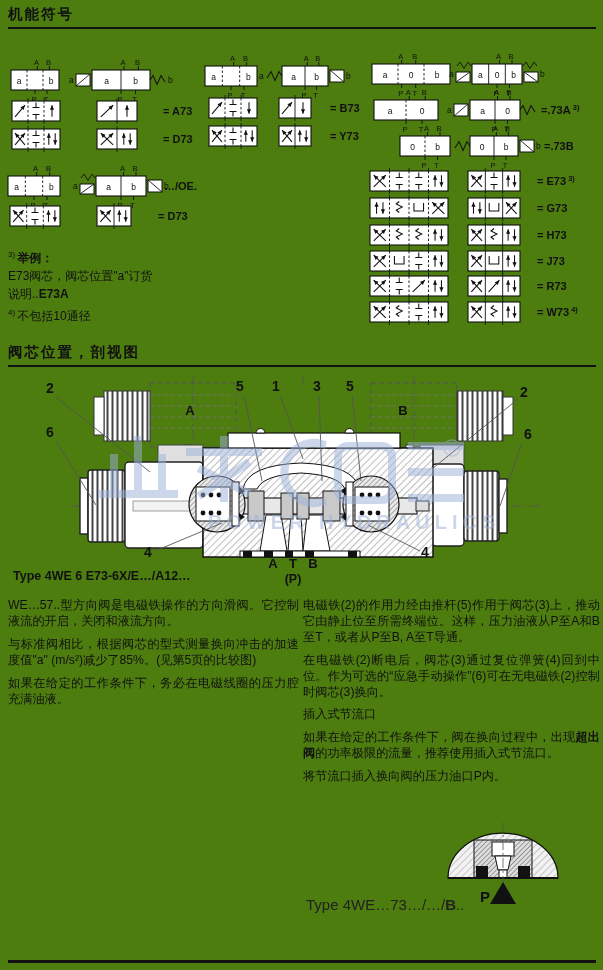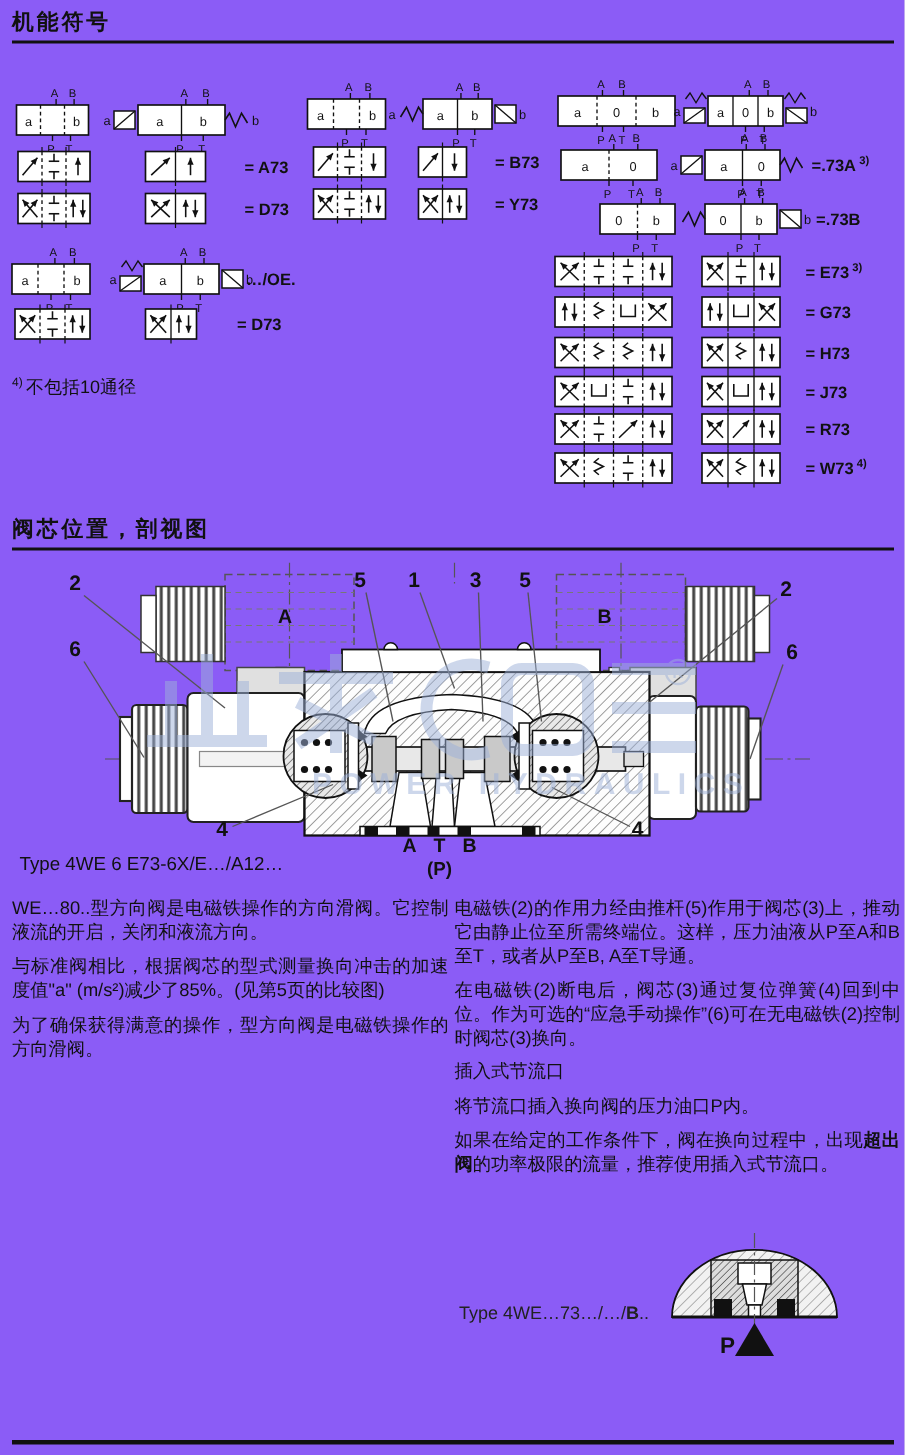--- a/index.html
+++ b/index.html
@@ -1,37 +1,37 @@
 <!DOCTYPE html>
 <html><head>
 <meta charset="utf-8">
 <style>
   html,body{margin:0;padding:0;background:#e8e8e8}
-  .page{position:relative;width:603px;height:970px;background:#8b5cf6;
+  .page{position:relative;width:603px;height:970px;background:#4d7c0f;
         font-family:"Liberation Sans",sans-serif;color:#111;overflow:hidden}
   .page svg{font-family:inherit}
   .sec-title{position:absolute;left:8px;font-weight:bold;font-size:14.5px;letter-spacing:2px}
   .t1{top:5px}
   .t2{top:343px}
   .rule{position:absolute;left:8px;width:588px;height:2px;background:#111}
   .r1{top:27px}.r2{top:365px}
   .r3{top:960px;height:3px}
   #symbols{position:absolute;left:0;top:0;width:603px;height:348px}
   .fnotes{position:absolute;left:8px;top:246px;width:200px;font-size:12px;line-height:18px}
   .fnotes sup{font-size:8px}
   .fnotes .fline{margin:0 0 1px}
   #figure{position:absolute;left:0;top:0;width:603px;height:0}
   #watermark{position:absolute;left:90px;top:432px;width:420px;height:104px;opacity:.5}
-  #figcaption{position:absolute;left:13px;top:569px;font-weight:normal;font-size:12.5px}
+  #figcaption{position:absolute;left:13px;top:569px;font-weight:bold;font-size:12.5px}
   #leftcol{position:absolute;left:8px;top:598px;width:291px}
   #rightcol{position:absolute;left:303px;top:598px;width:297px}
   #leftcol p,#rightcol p{margin:0 0 7px;font-size:12.2px;line-height:15.9px;text-align:justify}
   p.bold,#rightcol p.heading{font-weight:normal}
   #insert{position:absolute;left:440px;top:820px;width:130px;height:95px}
-  #insertcaption{position:absolute;left:306px;top:868px;font-size:12px;color:#222}
+  #insertcaption{position:absolute;left:306px;top:896px;font-size:15px;color:#222}
 </style>
 </head>
 <body>
 
 <div class="page">
   <div class="sec-title t1">机能符号</div>
   <div class="rule r1"></div>
 
   <div id="symbols"><svg width="603" height="348" viewBox="0 0 603 348">
         <rect x="11" y="70" width="48" height="20" fill="#fff" stroke="#111" stroke-width="1.1"></rect>
@@ -602,20 +602,21 @@
         <line x1="482.04" y1="317.8" x2="471.29333333333335" y2="306.2" stroke="#111" stroke-width="1.05" fill="none"></line>
         <polygon points="471.29333333333335,306.2 475.96004332169724,308.1472590696938 472.879033258191,311.00162011703407" fill="#111"></polygon>
         <polyline points="494,305.5 491,308 497,311 491,314 494,316.5" stroke="#111" stroke-width="1.05" fill="none"></polyline>
         <line x1="508.1333333333333" y1="317.8" x2="508.1333333333333" y2="306.2" stroke="#111" stroke-width="1.05" fill="none"></line>
         <polygon points="508.1333333333333,306.2 510.23333333333335,310.8 506.0333333333333,310.8" fill="#111"></polygon>
         <line x1="514.5333333333333" y1="306.2" x2="514.5333333333333" y2="317.8" stroke="#111" stroke-width="1.05" fill="none"></line>
         <polygon points="514.5333333333333,317.8 512.4333333333333,313.2 516.6333333333333,313.2" fill="#111"></polygon>
         <text x="537" y="316" font-size="11" font-weight="bold" fill="#111">= W73<tspan font-size="7.5" dy="-4.5"> 4)</tspan></text>
       </svg></div>
   <div class="fnotes" id="fnotes">
+      <div class="fline"><sup>3) </sup><b>举例：</b><br><span>E73阀芯，阀芯位置"a"订货</span><br><span>说明..</span><b>E73A</b></div>
       <div class="fline"><sup>4) </sup><span>不包括10通径</span></div>
     </div>
 
   <div class="sec-title t2">阀芯位置，剖视图</div>
   <div class="rule r2"></div>
 
   <div id="figure">
       <svg width="603" height="213" viewBox="0 0 603 213" style="position:absolute;left:0;top:375px">
 <defs>
  <pattern id="ph" patternUnits="userSpaceOnUse" width="5" height="5" patternTransform="rotate(45)">
@@ -753,30 +754,30 @@
  <rect x="248" y="14" width="54" height="54" rx="10"></rect>
  <path d="M322,14 h48 M322,40 h48 M322,66 h48"></path>
 </g>
 <circle cx="362" cy="16" r="8" stroke="#9db1d9" stroke-width="1.6" fill="none"></circle>
 <text x="362" y="20" font-size="10" font-weight="bold" text-anchor="middle" fill="#9db1d9">R</text>
 <text x="118" y="97" font-size="20" font-weight="bold" letter-spacing="5" fill="#9db1d9">POWER HYDRAULICS</text>
 </svg></div>
   <div id="figcaption">Type 4WE 6 E73-6X/E…/A12…</div>
 
   <div id="leftcol">
-      <p>WE…80..型方向阀是电磁铁操作的方向滑阀。它控制液流的开启，关闭和液流方向。</p>
+      <p>WE…57..型方向阀是电磁铁操作的方向滑阀。它控制液流的开启，关闭和液流方向。</p>
       <p>与标准阀相比，根据阀芯的型式测量换向冲击的加速度值"a" (m/s²)减少了85%。(见第5页的比较图)</p>
-      <p class="bold">为了确保获得满意的操作，型方向阀是电磁铁操作的方向滑阀。</p>
+      <p class="bold">如果在给定的工作条件下，务必在电磁线圈的压力腔充满油液。</p>
     </div>
   <div id="rightcol">
       <p>电磁铁(2)的作用力经由推杆(5)作用于阀芯(3)上，推动它由静止位至所需终端位。这样，压力油液从P至A和B至T，或者从P至B, A至T导通。</p>
       <p>在电磁铁(2)断电后，阀芯(3)通过复位弹簧(4)回到中位。作为可选的“应急手动操作”(6)可在无电磁铁(2)控制时阀芯(3)换向。</p>
       <p class="heading">插入式节流口</p>
+      <p><span>如果在给定的工作条件下，阀在换向过程中，出现</span><b>超出阀</b><span>的功率极限的流量，推荐使用插入式节流口。</span></p>
       <p>将节流口插入换向阀的压力油口P内。</p>
-      <p><span>如果在给定的工作条件下，阀在换向过程中，出现</span><b>超出阀</b><span>的功率极限的流量，推荐使用插入式节流口。</span></p>
     </div>
 
   <div id="insert"><svg width="130" height="95" viewBox="0 0 130 95">
 <defs>
  <pattern id="ph3" patternUnits="userSpaceOnUse" width="5" height="5" patternTransform="rotate(45)">
             <rect width="5" height="5" fill="#f2f2f2"></rect>
             <line x1="0" y1="0" x2="0" y2="5" stroke="#999" stroke-width="1"></line>
           </pattern>
  <pattern id="ph4" patternUnits="userSpaceOnUse" width="3.4" height="3.4" patternTransform="rotate(45)">
             <rect width="3.4" height="3.4" fill="#ddd"></rect>

